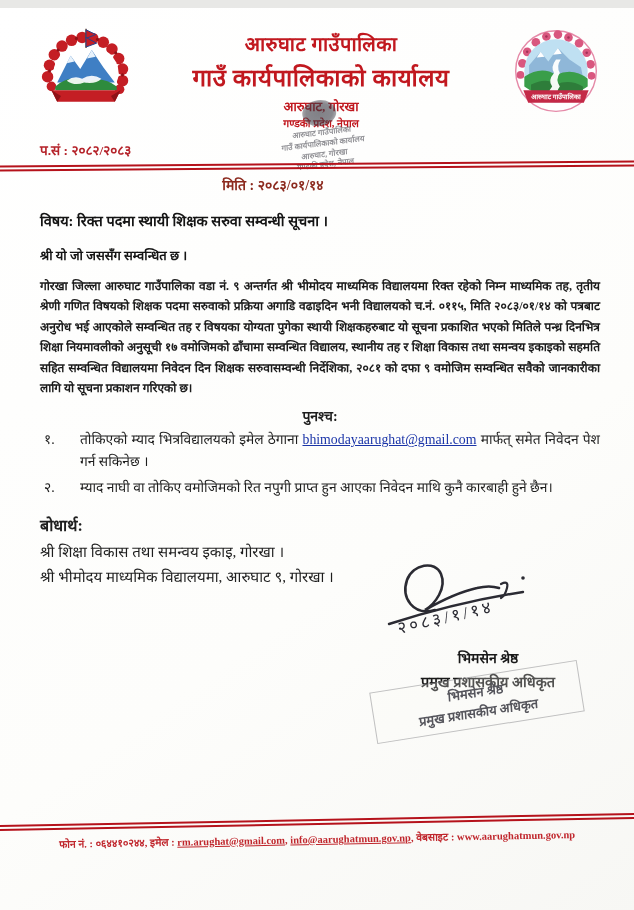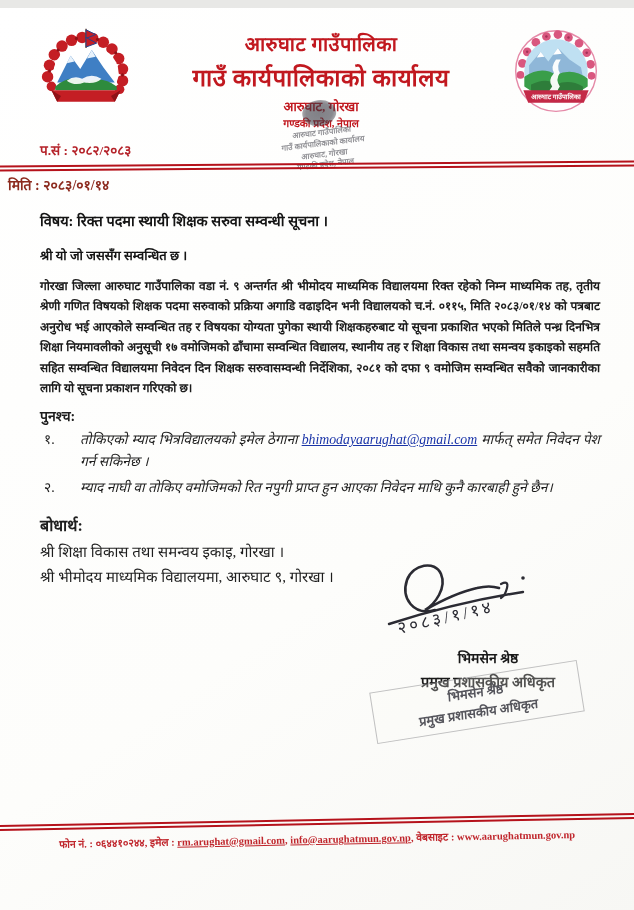--- a/index.html
+++ b/index.html
@@ -16,35 +16,35 @@
   .lh-line1 { color:#c1181f; font-size:20px; font-weight:bold; letter-spacing:.5px; }
   .lh-line2 { color:#c1181f; font-size:24px; font-weight:bold; margin-top:3px; letter-spacing:.5px; }
   .lh-line3 { color:#c1181f; font-size:13px; font-weight:bold; margin-top:4px; }
   .lh-line4 { color:#c1181f; font-size:10.5px; font-weight:bold; margin-top:1px; }
   .logo { width:96px; height:92px; flex:0 0 auto; }
   
   .ref-block { padding:8px 0 0 40px; }
   .ref-line { color:#b5232a; font-size:13.5px; font-weight:bold; margin-top:3px; }
   .chalani-dash { display:inline-block; width:34px; border-top:2.5px solid #5a1d14; vertical-align:middle; margin-left:8px; }
   .red-rule { position:relative; margin:4px -4px 0 -4px; height:6px; border-top:2.5px solid #b5121b; border-bottom:2px solid #b5121b; transform:rotate(-0.45deg); }
-  .date-row { text-align:left; padding:6px 88px 0 8px; color:#8c2a1e; font-size:14px; font-weight:bold; }
+  .date-row { text-align:center; padding:6px 88px 0 0; color:#8c2a1e; font-size:14px; font-weight:bold; }
   
   .faint-stamp { position:absolute; left:252px; top:92px; width:140px; text-align:center; transform:rotate(-7deg); opacity:.6; color:#4a4a52; pointer-events:none; }
   .faint-stamp .blob { width:34px; height:26px; margin:0 auto 2px auto; background:radial-gradient(ellipse at center,#2e2e38 0%,#3c3c46 55%,rgba(70,70,80,.25) 100%); border-radius:50%; }
   .faint-stamp div.st-line { font-size:8px; font-weight:bold; line-height:1.35; transform:skewX(-4deg); }
   
   .content { padding:0 34px 0 40px; }
   .subject { text-align:left; font-size:14.5px; font-weight:bold; margin-top:16px; color:#141414; }
   .salutation { font-size:13px; font-weight:bold; margin-top:16px; color:#141414; }
   .body-par { margin-top:12px; font-size:12px; line-height:1.7; text-align:justify; color:#1b1b1b;font-weight:bold; }
-  .ps-head { font-size:14px; font-weight:bold; margin-top:8px; }
+  .ps-head { font-size:14px; font-weight:bold; margin-top:8px;text-align:center; }
   .ps-list { margin-top:2px; }
   .ps-item { display:flex; font-size:13.8px; line-height:1.6; margin-top:4px; }
   .ps-num { width:40px; flex:0 0 auto; padding-left:4px; }
-  .ps-text { flex:1; text-align:justify;font-style:italic; }
+  .ps-text { flex:1; text-align:justify; }
   a.email-link { color:#1a34a8; text-decoration:underline; }
   .cc-head { font-size:16px; font-weight:bold; margin-top:14px; }
   .cc-line { font-size:15px; margin-top:5px; }
   
   .sig-block { position:absolute; right:26px; top:550px; width:240px; text-align:center; }
   .sig-name { font-size:14px; font-weight:bold; color:#191919; margin-top:-6px; }
   .sig-title { font-size:14.5px; font-weight:bold; color:#191919; margin-top:4px; }
   .name-stamp { position:absolute; right:52px; top:668px; width:210px; padding:6px 10px; transform:rotate(-9deg);
     border:1.5px solid rgba(120,120,125,.45); color:#55555c; text-align:center; background:rgba(250,250,248,.25); }
   .name-stamp .ns-1 { font-size:13px; font-weight:bold; transform:skewX(-5deg); }

